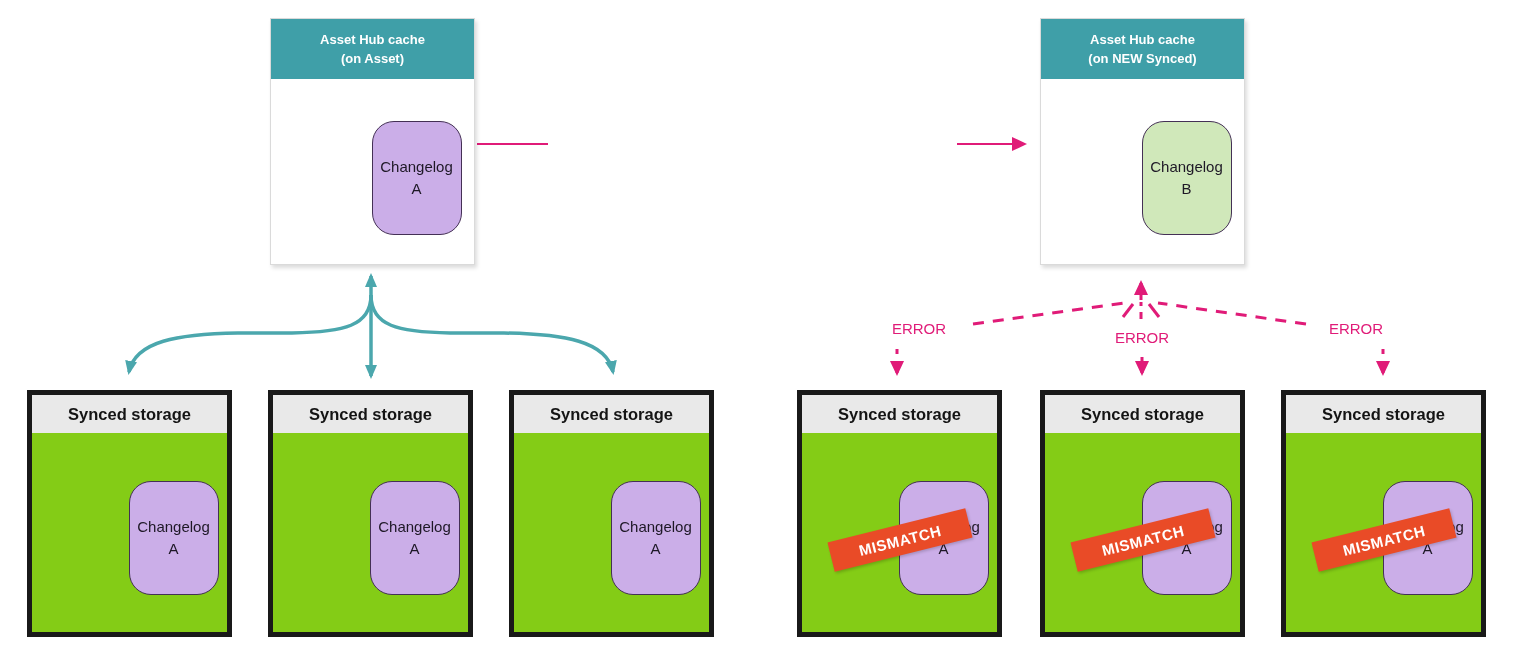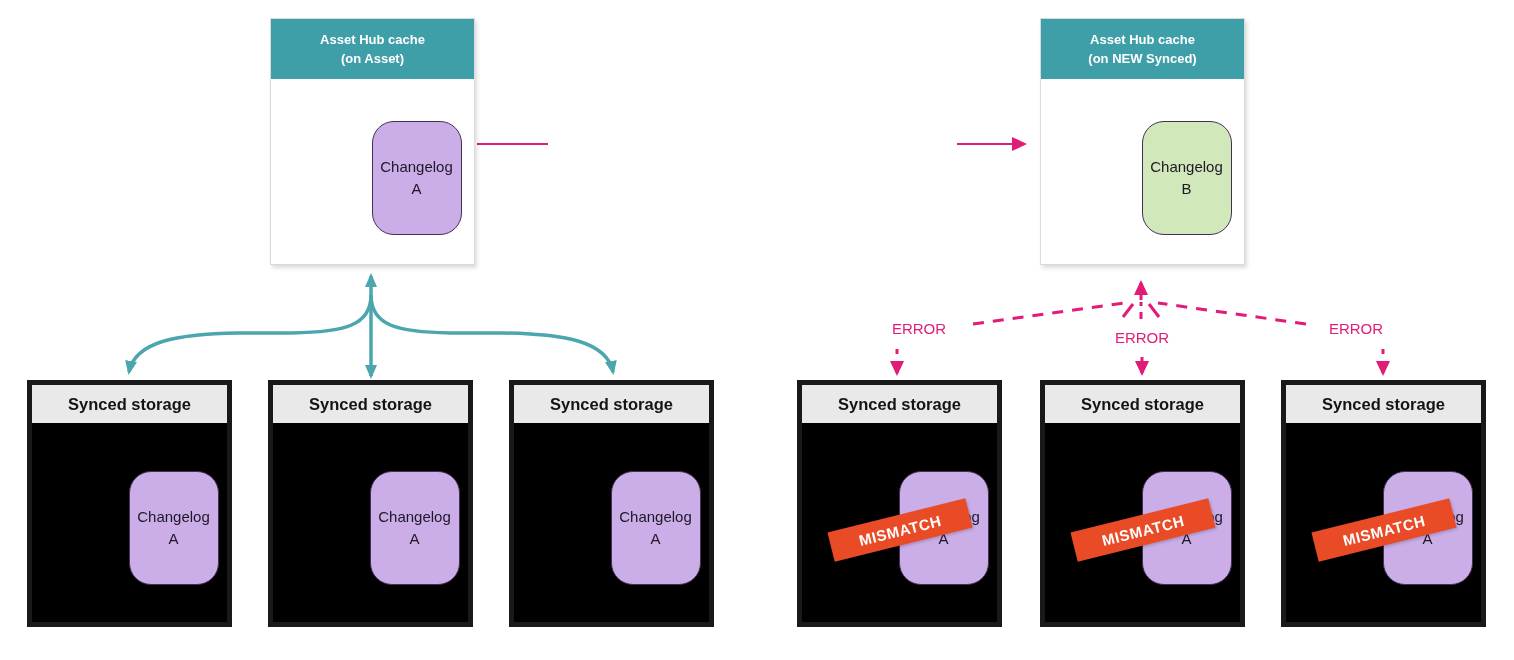--- a/index.html
+++ b/index.html
@@ -19,21 +19,21 @@
   
   .changelog-box{position:absolute;left:50%;transform:translateX(-50%);width:88px;height:112px;
     border:1px solid #443055;border-radius:22px;display:flex;flex-direction:column;align-items:center;
     justify-content:center;font-size:15px;color:#1e1826;line-height:1.45;text-align:center;margin-left:44px;}
   .changelog-box.purple{background:#cbaee8;}
   .changelog-box.green{background:#d0e8ba;}
   .hub-body .changelog-box{top:42px;}
   .storage-body .changelog-box{top:48px;}
 
   
-  .storage-card{position:absolute;top:380px;width:205px;height:247px;background:#000000;
+  .storage-card{position:absolute;top:390px;width:205px;height:247px;background:#84cc16;
     border:5px solid #191919;box-sizing:border-box;}
   .storage-card.s1{left:27px;}  .storage-card.s2{left:268px;} .storage-card.s3{left:509px;}
   .storage-card.s4{left:797px;} .storage-card.s5{left:1040px;} .storage-card.s6{left:1281px;}
   .storage-header{height:38px;background:#e9e9e9;display:flex;align-items:center;justify-content:center;
     font-weight:bold;font-size:16.5px;color:#141414;}
   .storage-body{position:relative;height:199px;}
 
   
   .mismatch-banner{position:absolute;left:27px;top:92px;width:142px;height:30px;background:#e94b27;
     color:#ffffff;font-weight:bold;font-size:15px;letter-spacing:0.6px;display:flex;align-items:center;

